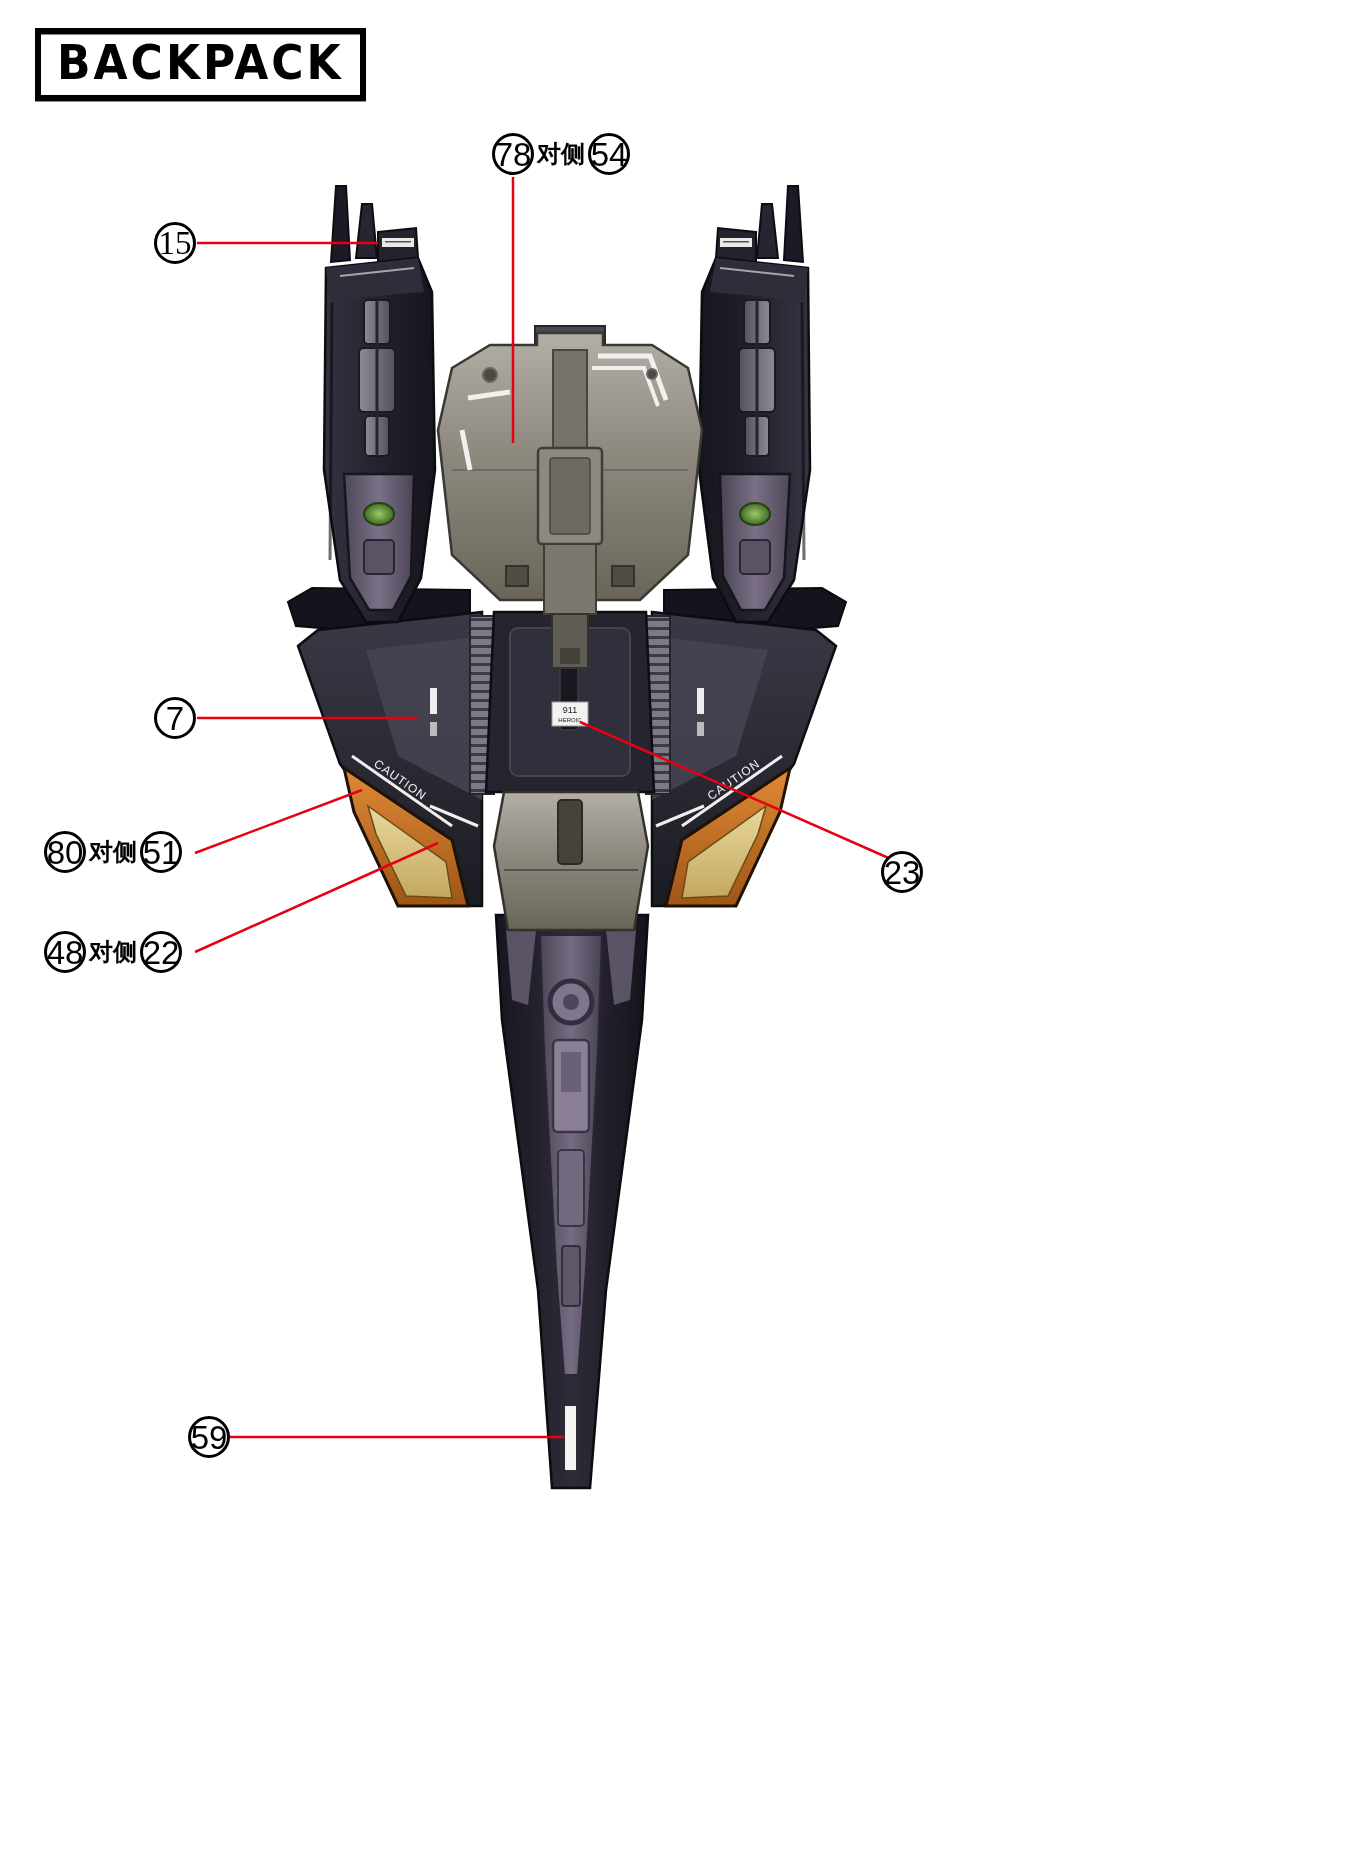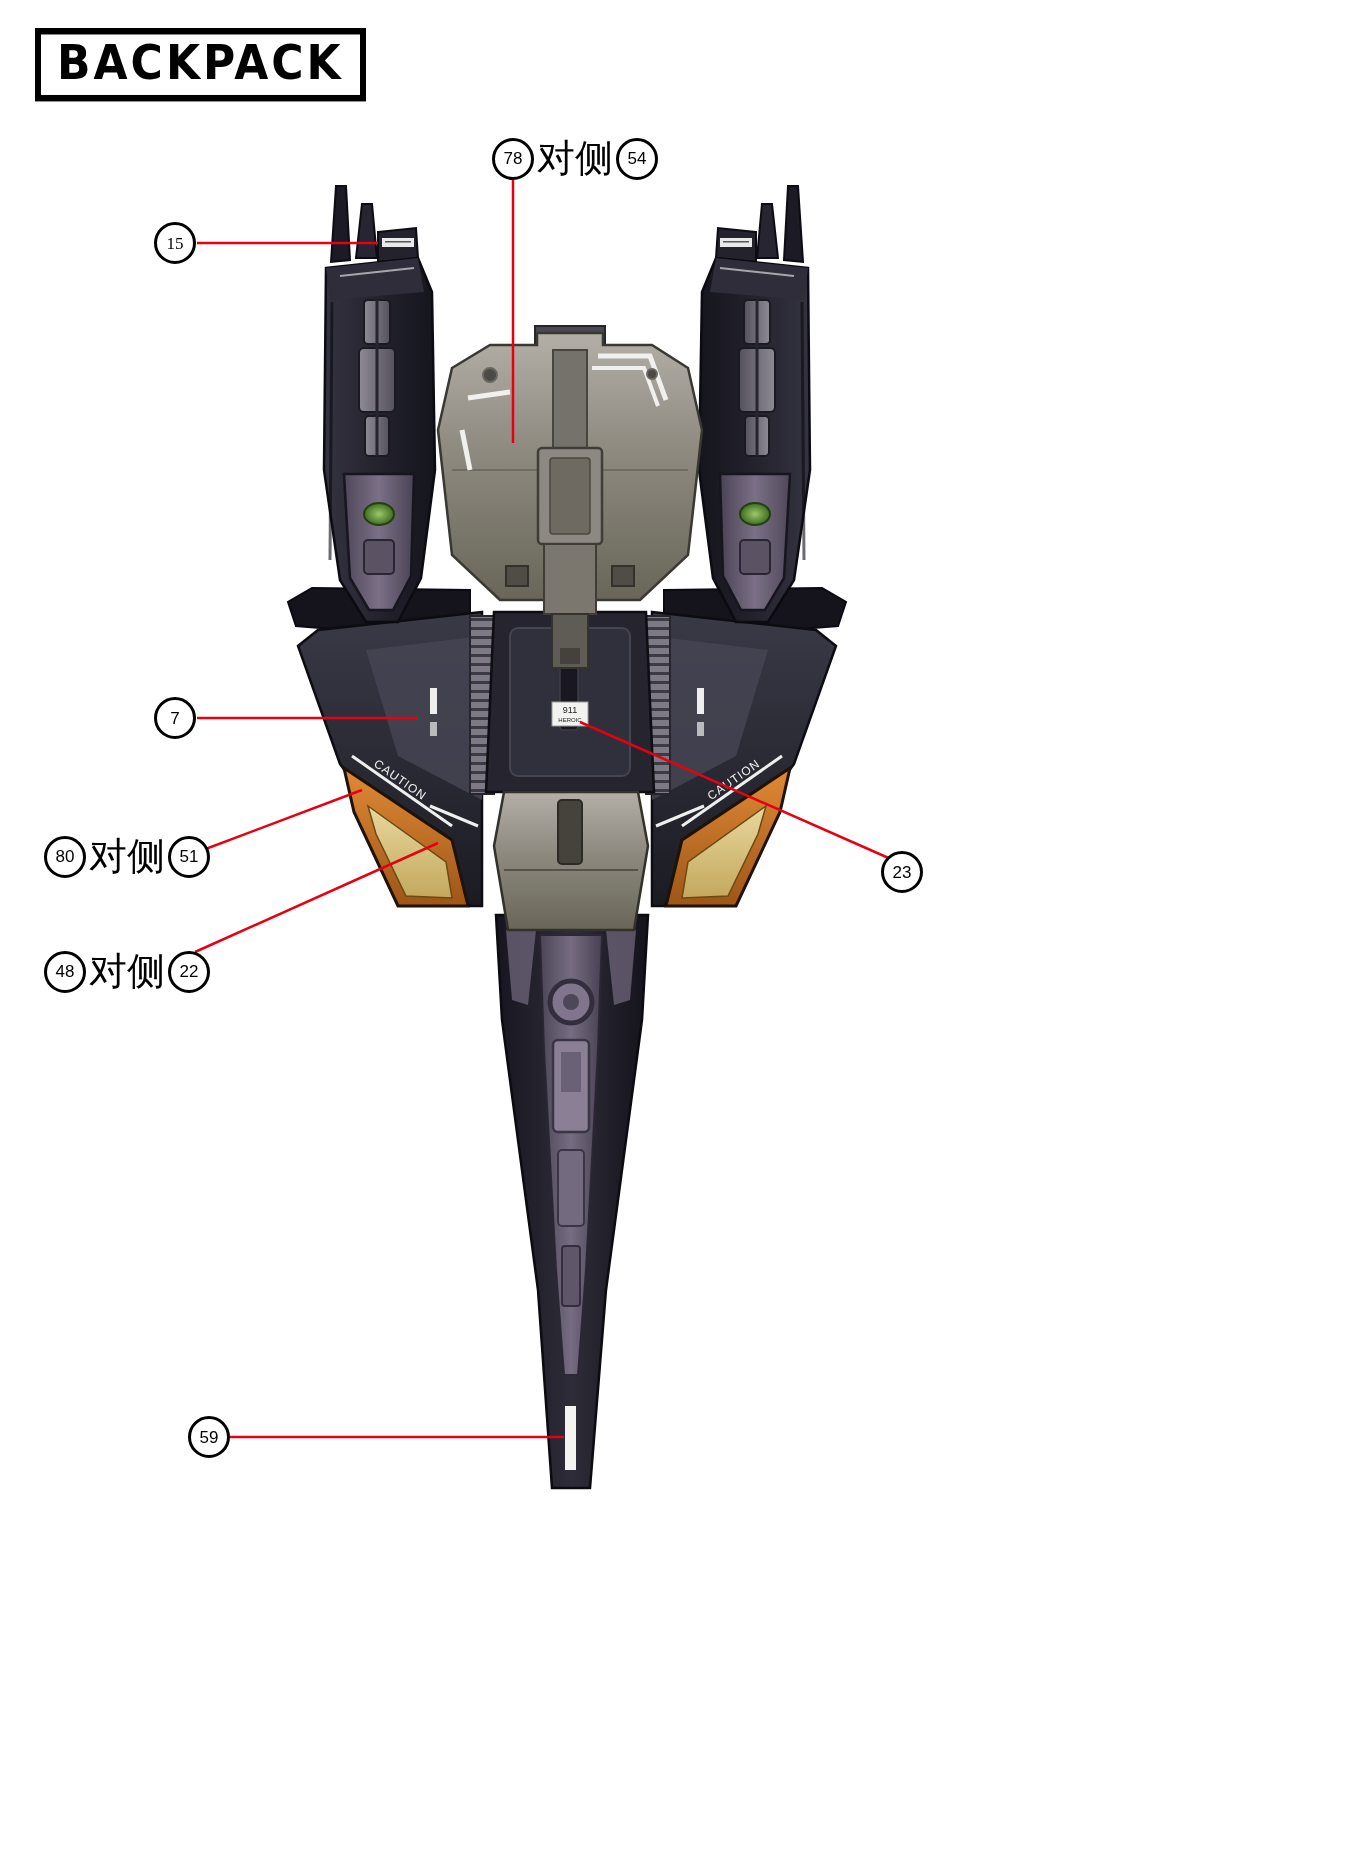--- a/index.html
+++ b/index.html
@@ -17,23 +17,23 @@
     color:#000; line-height:1; transform:scaleY(1.08);
     transform-origin:top left;
   }
   .callout {
     position:absolute; display:flex; align-items:center; gap:2px;
     color:#000;
   }
   .circ {
     width:42px; height:42px; border:3px solid #000; border-radius:50%;
     background:#fff; display:flex; align-items:center; justify-content:center;
-    font-size:17px; line-height:1; color:#000;
-  }
-  .sep { font-size:38px; font-weight:400; padding:0 1px; white-space:nowrap; }
+    font-size:33px; line-height:1; color:#000;
+  }
+  .sep { font-size:24px; font-weight:700; padding:0 1px; white-space:nowrap; }
   svg.art { position:absolute; left:0; top:0; display:block; }
 </style>
 </head>
 <body>
 
 <div class="page">
 
   <svg class="art" width="1346" height="1866" viewBox="0 0 1346 1866">
     <defs>
       <linearGradient id="gPod" x1="0" y1="0" x2="1" y2="0">
@@ -209,21 +209,21 @@
   <div class="callout" style="left:154px; top:697px;">
     <span class="circ">7</span>
   </div>
 
   <div class="callout" style="left:44px; top:831px;">
     <span class="circ">80</span>
     <span class="sep">对侧</span>
     <span class="circ">51</span>
   </div>
 
-  <div class="callout" style="left:44px; top:931px;margin-top:15px;">
+  <div class="callout" style="left:44px; top:931px;">
     <span class="circ">48</span>
     <span class="sep">对侧</span>
     <span class="circ">22</span>
   </div>
 
   <div class="callout" style="left:881px; top:851px;">
     <span class="circ">23</span>
   </div>
 
   <div class="callout" style="left:151px; top:1416px;margin-left:37px;">

